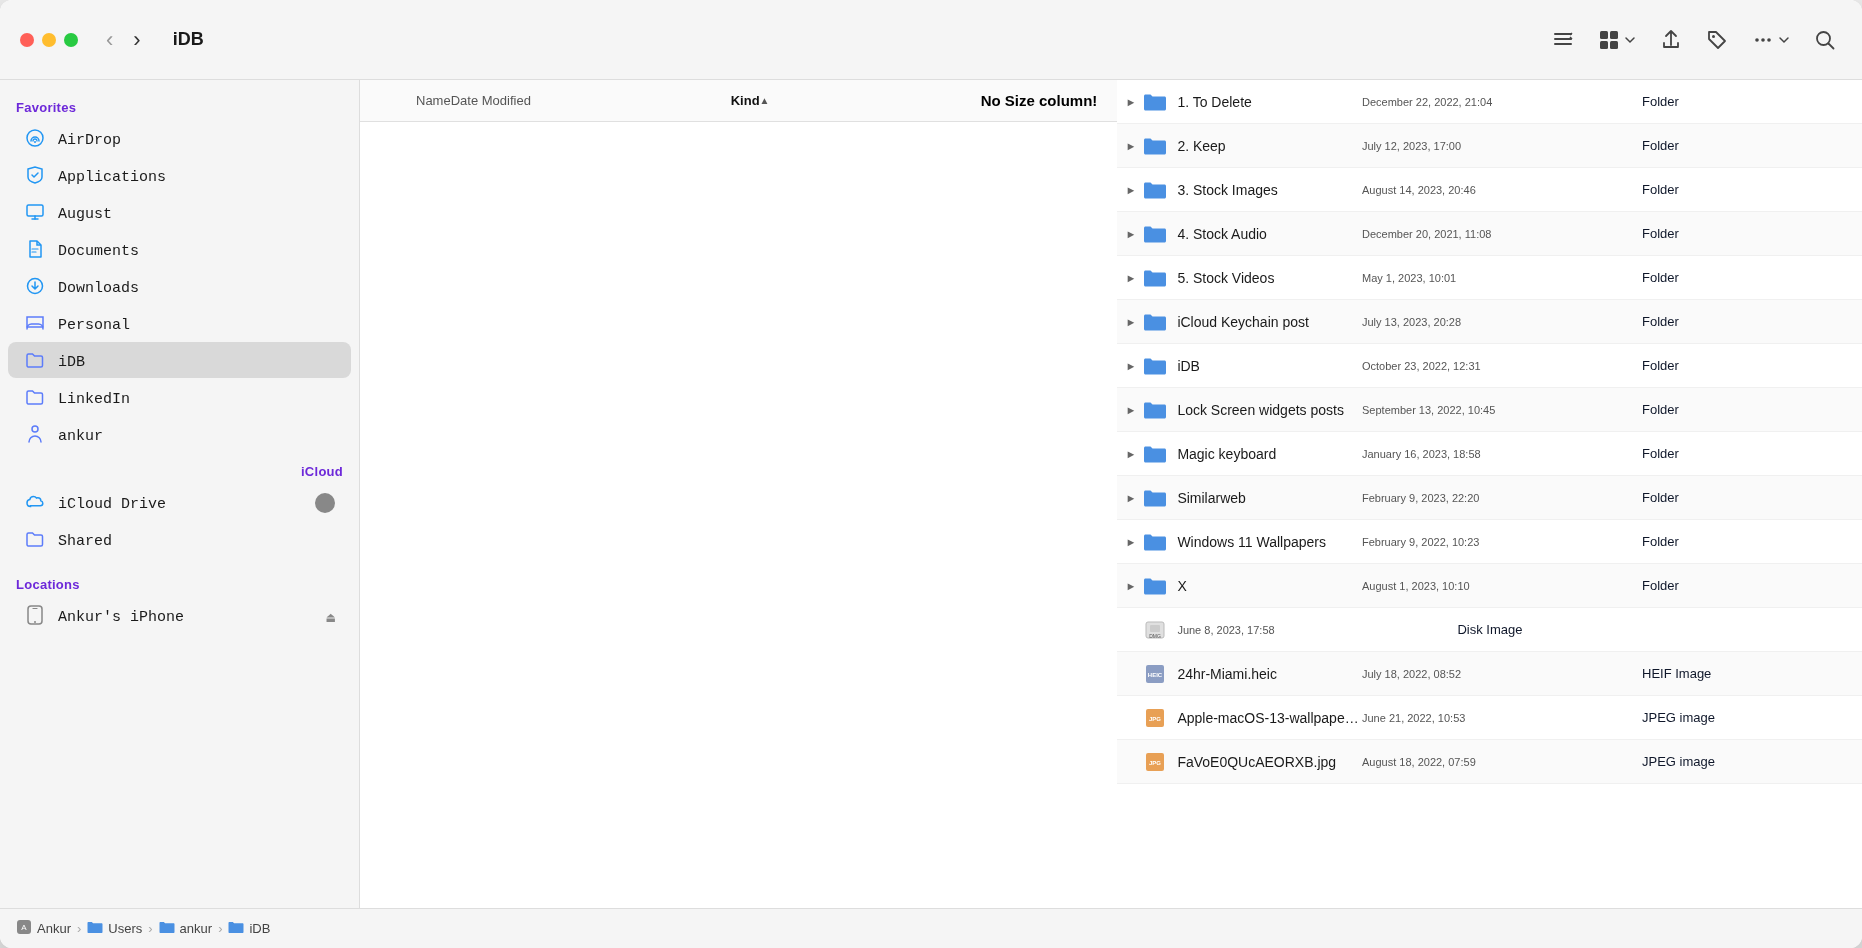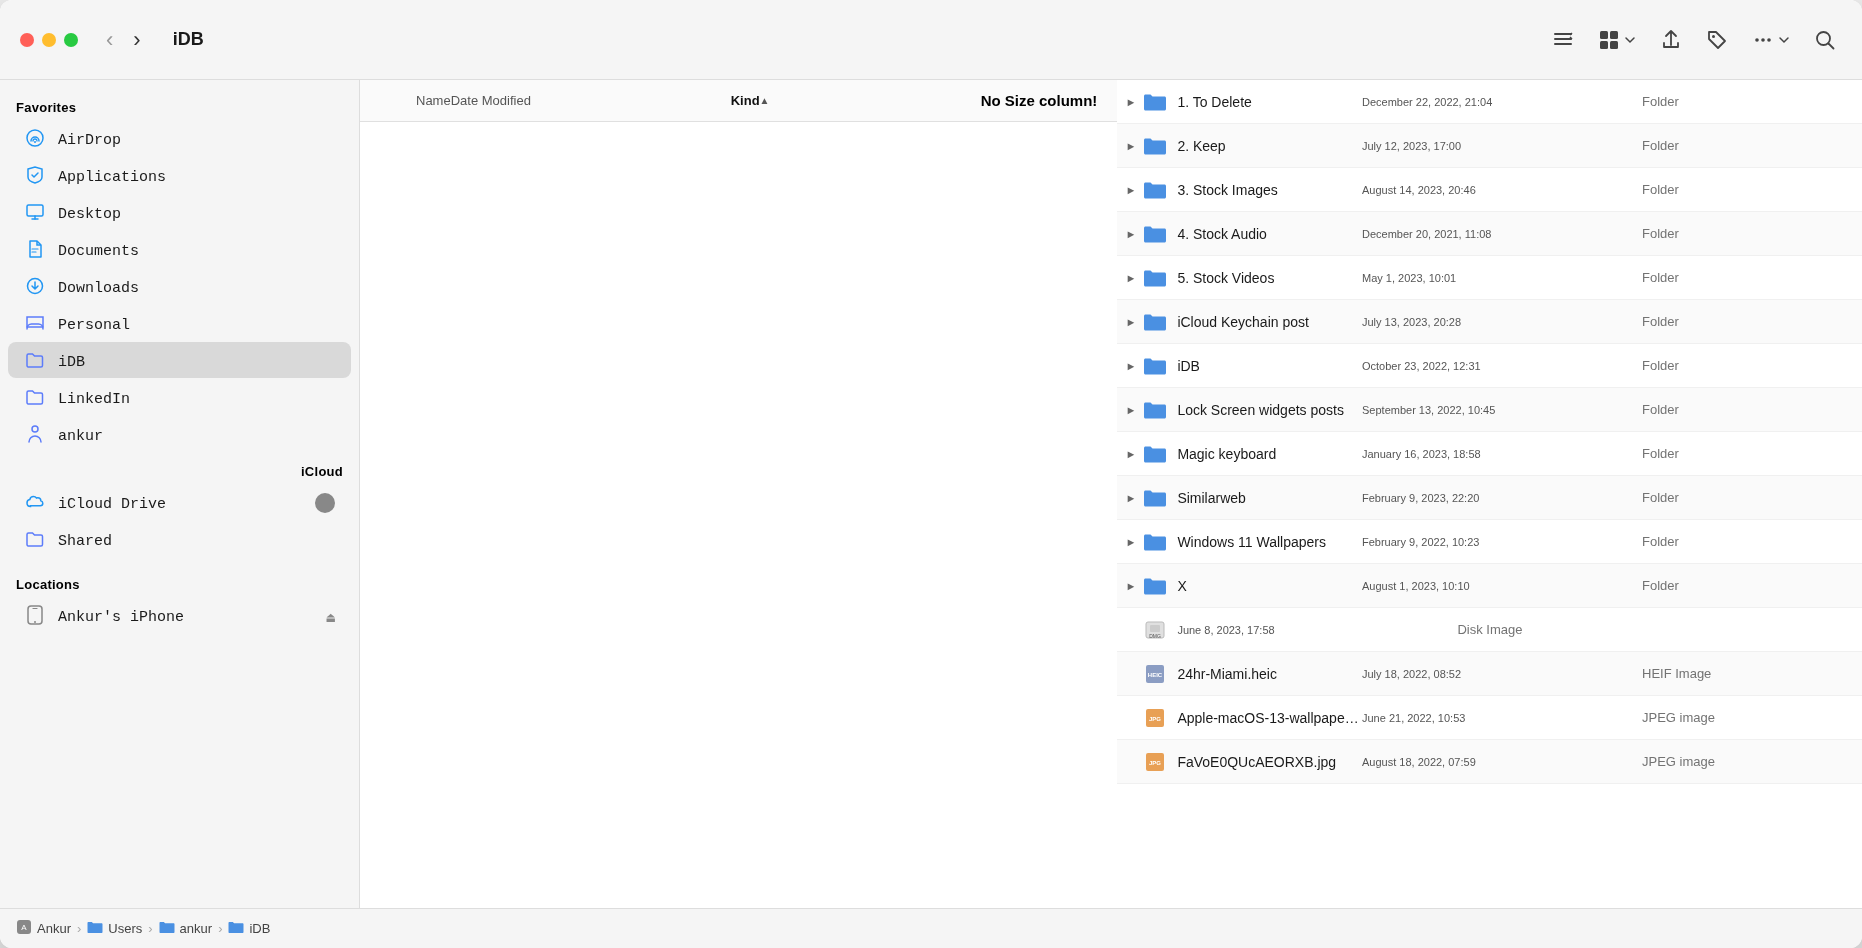--- a/index.html
+++ b/index.html
@@ -108,21 +108,21 @@
       background: #f5f5f5;
       border-right: 1px solid #ddd;
       overflow-y: auto;
       flex-shrink: 0;
       padding: 12px 0;
     }
 
     .sidebar-section-header {
       font-size: 13px;
       font-weight: 600;
-      color: #000000;
+      color: #6d28d9;
       padding: 8px 16px 4px 16px;
       text-transform: none;
       letter-spacing: 0.02em;
     }
 
     .sidebar-item {
       display: flex;
       align-items: flex-end;
       gap: 12px;
       padding: 7px 16px;
@@ -271,21 +271,21 @@
     }
 
     .file-date {
       width: 280px;
       color: #555;
       font-size: 11px;
     }
 
     .file-kind {
       width: 200px;
-      color: #737373;
+      color: #0f172a;
       font-size: 13px;
     }
 
     
     .statusbar {
       height: 40px;
       background: #f5f5f5;
       border-top: 1px solid #ddd;
       display: flex;
       align-items: center;
@@ -414,21 +414,21 @@
       </div>
 
       <div class="sidebar-item">
         <div class="sidebar-icon desktop">
           <svg width="20" height="20" viewBox="0 0 20 20" fill="none">
             <rect x="2" y="3" width="16" height="11" rx="1.5" stroke="#2196F3" stroke-width="1.5" fill="none"></rect>
             <line x1="7" y1="17" x2="13" y2="17" stroke="#2196F3" stroke-width="1.5" stroke-linecap="round"></line>
             <line x1="10" y1="14" x2="10" y2="17" stroke="#2196F3" stroke-width="1.5" stroke-linecap="round"></line>
           </svg>
         </div>
-        <span class="sidebar-item-label">Desktop</span>
+        <span class="sidebar-item-label">August</span>
       </div>
 
       <div class="sidebar-item">
         <div class="sidebar-icon documents">
           <svg width="20" height="20" viewBox="0 0 20 20" fill="none">
             <path d="M5 2h7l4 4v12H5V2z" stroke="#2196F3" stroke-width="1.5" fill="none" stroke-linejoin="round"></path>
             <path d="M12 2v4h4" stroke="#2196F3" stroke-width="1.5" fill="none"></path>
             <line x1="7" y1="10" x2="13" y2="10" stroke="#2196F3" stroke-width="1.2" stroke-linecap="round"></line>
             <line x1="7" y1="13" x2="11" y2="13" stroke="#2196F3" stroke-width="1.2" stroke-linecap="round"></line>
           </svg>

